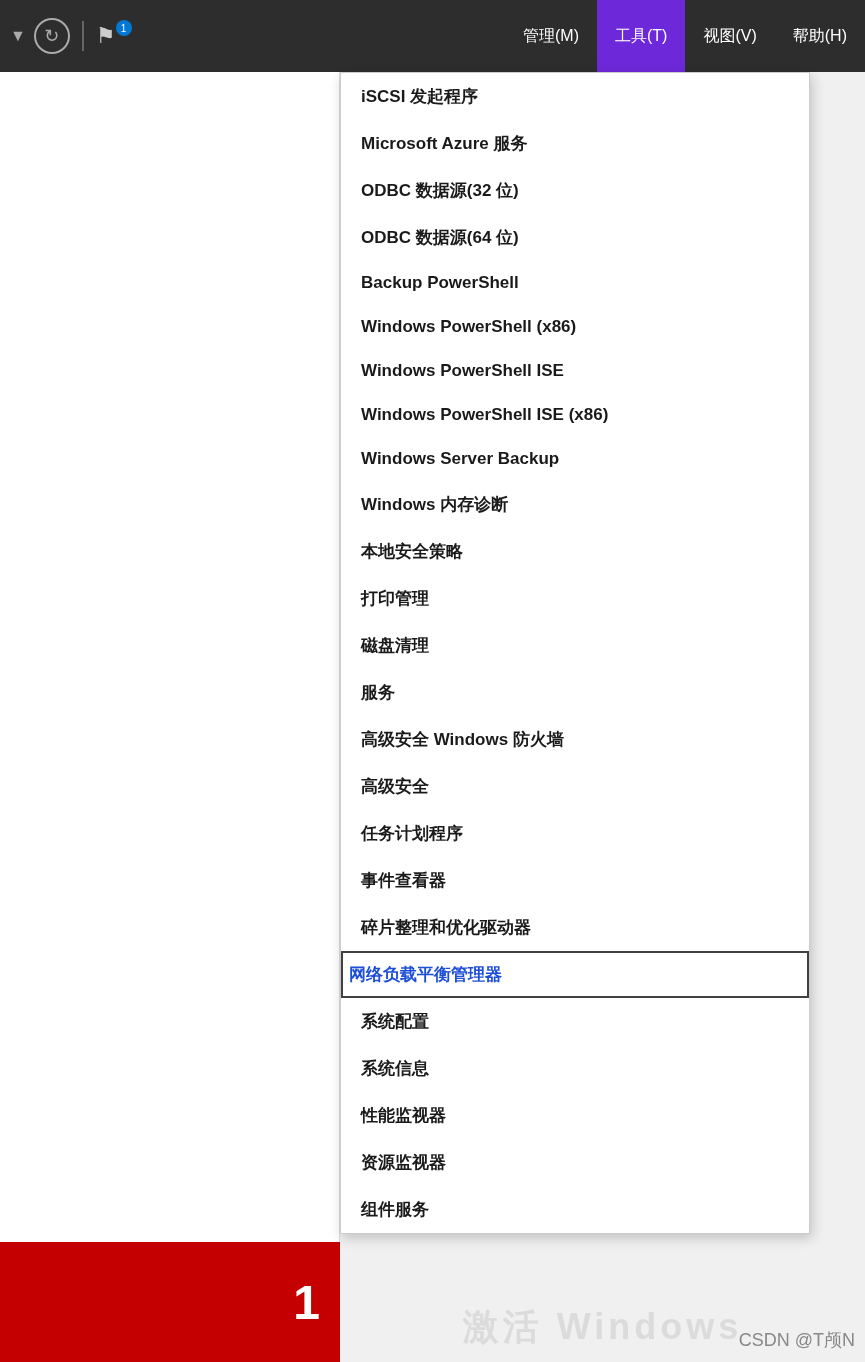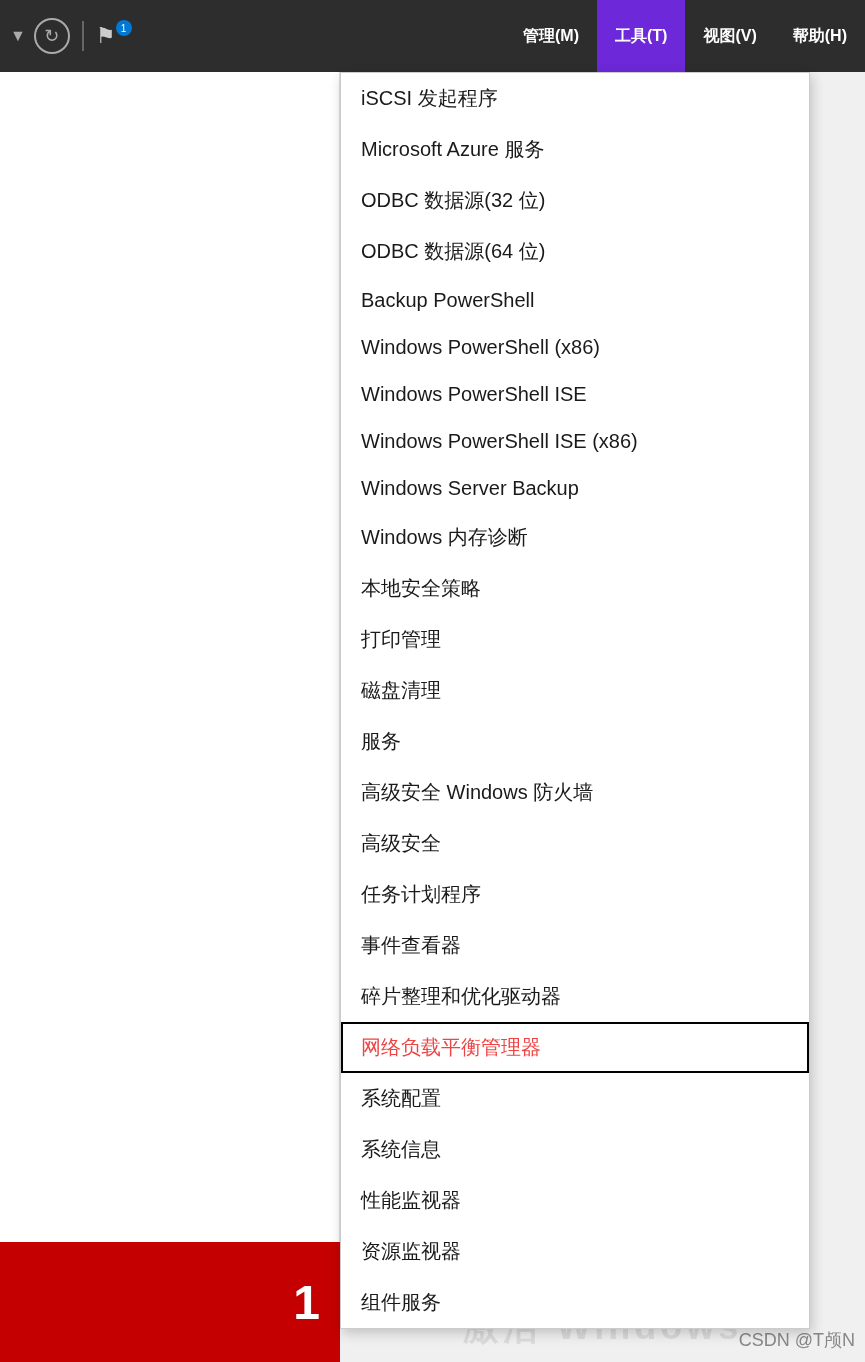--- a/index.html
+++ b/index.html
@@ -72,21 +72,20 @@
     }
 
     
     .menu-bar {
       position: absolute;
       top: 0;
       right: 0;
       height: 72px;
       display: flex;
       align-items: center;
-      font-weight: bold;
     }
 
     .menu-item {
       padding: 0 18px;
       height: 72px;
       display: flex;
       align-items: center;
       color: #fff;
       font-size: 16px;
       cursor: pointer;
@@ -135,32 +134,33 @@
       left: 340px;
       width: 470px;
       background: #ffffff;
       border: 1px solid #ccc;
       box-shadow: 2px 4px 12px rgba(0,0,0,0.2);
       z-index: 100;
     }
 
     .dropdown-item {
       padding: 12px 20px;
-      font-size: 20px;
+      font-size: 17px;
       color: #1a1a1a;
       cursor: pointer;
       white-space: nowrap;
       display: block;
+      font-weight: bold;
     }
 
     .dropdown-item.highlighted {
       background: #fff;
-      border: 2px solid #000000;
-      color: #ef4444;
-      padding: 10px 18px;
+      border: 2px solid #404040;
+      color: #1d4ed8;
+      padding: 10px 6px;
     }
 
     
     .watermark-area {
       position: absolute;
       bottom: 0;
       left: 340px;
       right: 0;
       height: 100px;
       display: flex;

